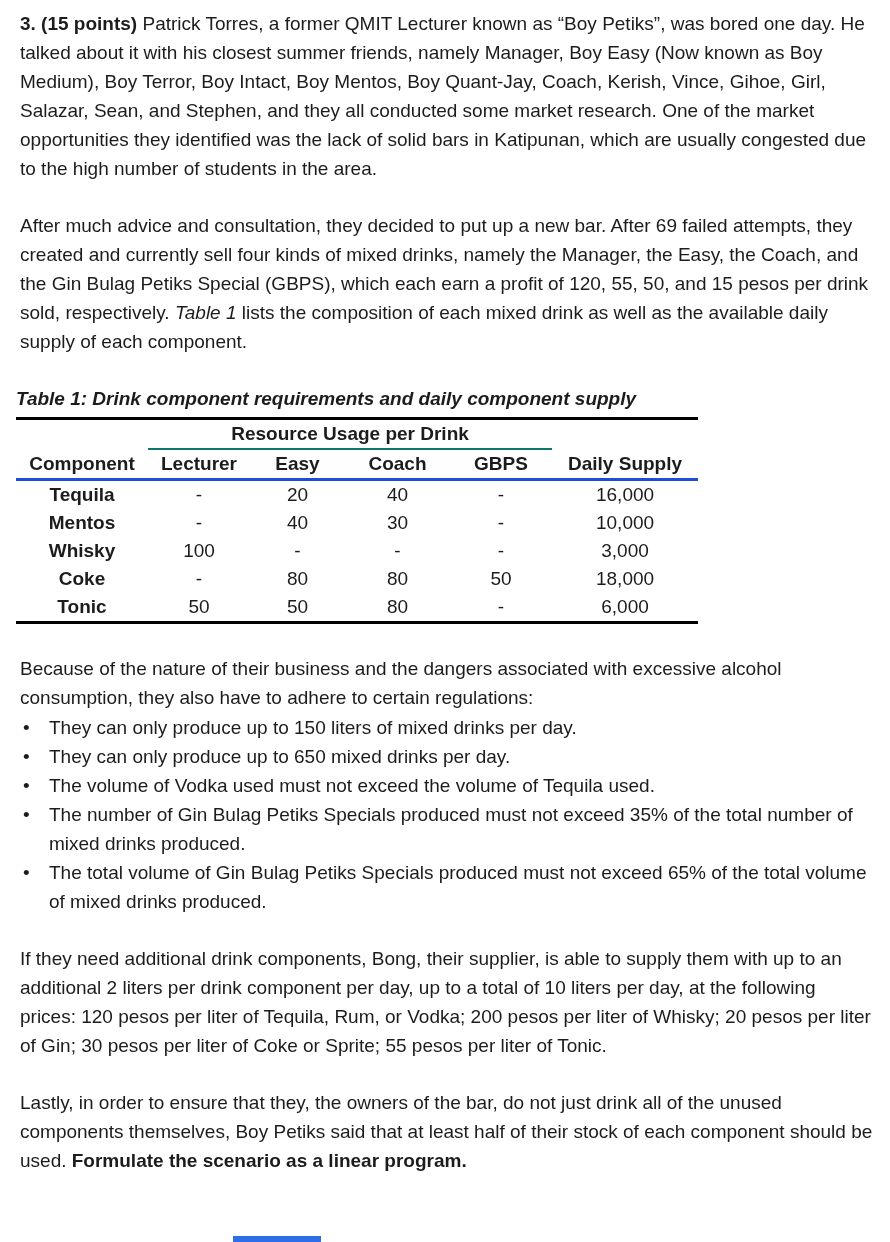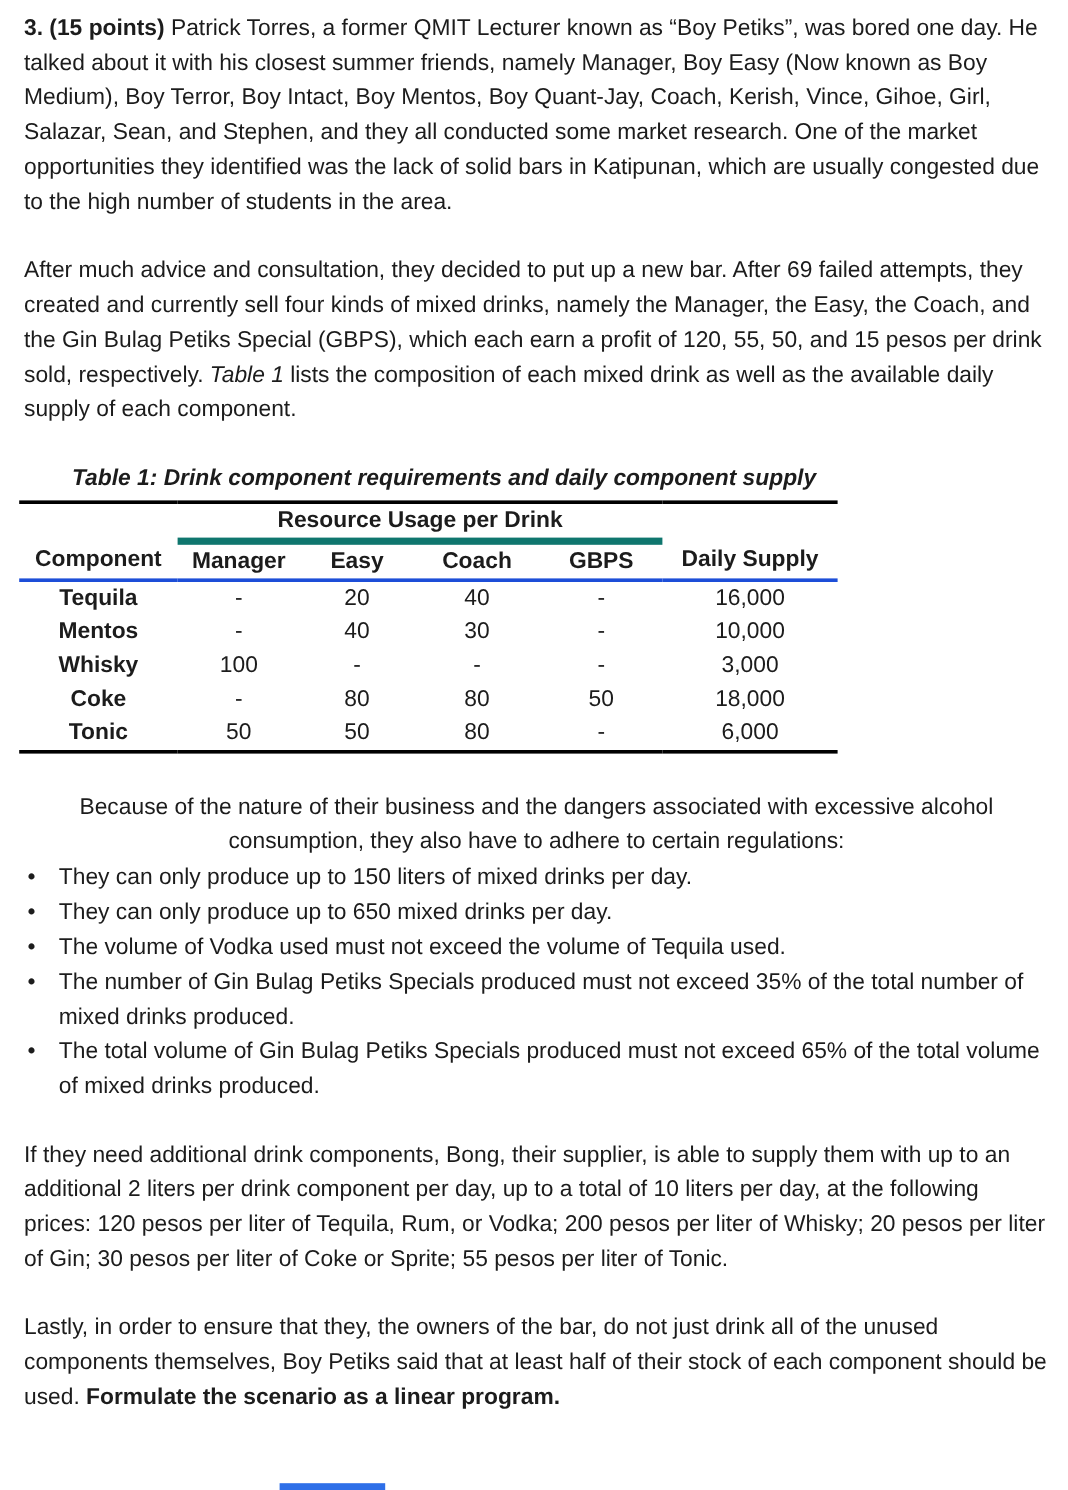--- a/index.html
+++ b/index.html
@@ -9,30 +9,29 @@
     height: 1242px;
     position: relative;
     overflow: hidden;
     color: #1c1c1c;
     font-family: "Liberation Sans", sans-serif;
     font-size: 19px;
     line-height: 29px;
     padding: 9px 16px 0 16px;
   }
   p { margin: 0 0 28px 4px; }
-  p.no-gap { margin-bottom: 1px; text-align: center; }
+  p.no-gap { margin-bottom: 1px; }
   .bold { font-weight: bold; }
   .italic { font-style: italic; }
 
   
   .caption {
     font-weight: bold;
     font-style: italic;
     margin-bottom: 4px;
-    margin-left: 44px;
   }
 
   
   table {
     border-collapse: collapse;
     table-layout: fixed;
     width: 682px;
     border-top: 3px solid #000;
     border-bottom: 3px solid #000;
     margin: 0 0 30px 0;
@@ -40,21 +39,21 @@
   th, td {
     text-align: center;
     padding: 0;
     line-height: 28px;
     height: 28px;
     font-weight: normal;
     overflow: hidden;
     white-space: nowrap;
   }
   thead th { font-weight: bold; }
-  .gh-span { border-bottom: 6px solid #0f766e; }
+  .gh-span { border-bottom: 2px solid #0f766e; }
   tr[data-name="table-header-row"] th { border-bottom: 3px solid #1d4ed8; }
   td.comp-cell { font-weight: bold; }
 
   
   ul[data-name="regulations-list"] {
     list-style: none;
     margin: 0 0 28px 0;
   }
   ul[data-name="regulations-list"] li {
     position: relative;
@@ -97,21 +96,21 @@
       <col style="width:146px">
     </colgroup>
     <thead data-name="table-head">
       <tr data-name="table-group-header-row">
         <th data-name="group-header-spacer-left"></th>
         <th class="gh-span" colspan="4" data-name="group-header">Resource Usage per Drink</th>
         <th data-name="group-header-spacer-right"></th>
       </tr>
       <tr data-name="table-header-row">
           <th data-name="column-header">Component</th>
-          <th data-name="column-header">Manager</th>
+          <th data-name="column-header">Lecturer</th>
           <th data-name="column-header">Easy</th>
           <th data-name="column-header">Coach</th>
           <th data-name="column-header">GBPS</th>
           <th data-name="column-header">Daily Supply</th>
         </tr>
     </thead>
     <tbody data-name="table-body">
         <tr data-name="table-row">
           <td class="comp-cell" data-name="component-name-cell">Tequila</td>
           <td class="num-cell" data-name="value-cell">-</td>

